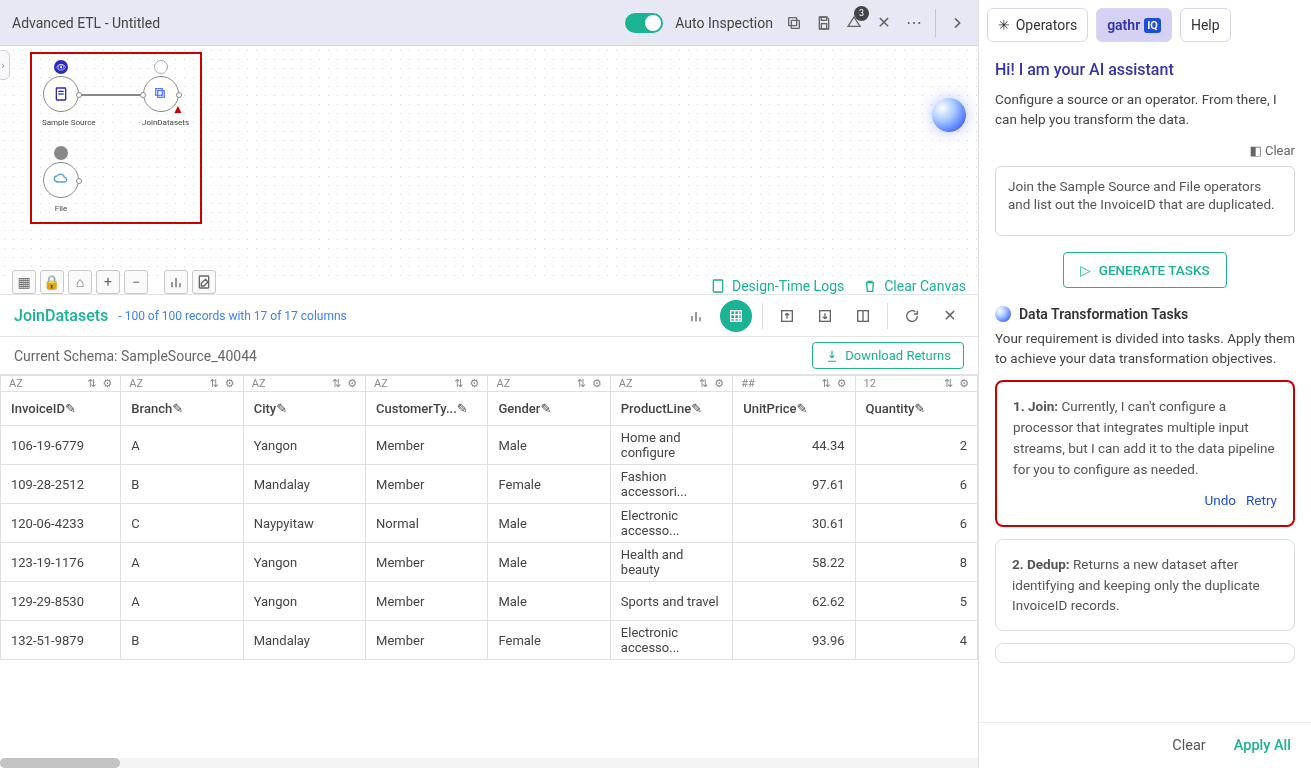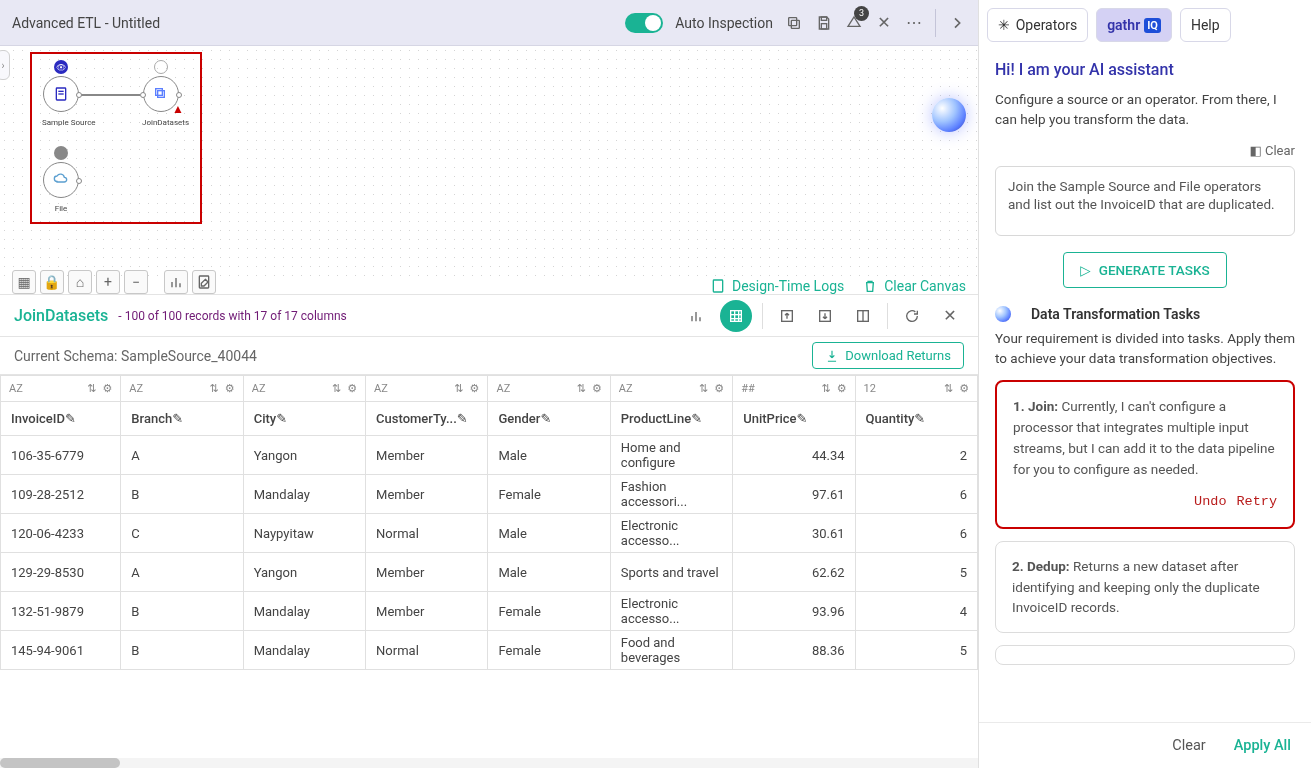--- a/index.html
+++ b/index.html
@@ -31,33 +31,33 @@
 
 .canvas-toolbar { position: absolute; left: 12px; bottom: -14px; display: flex; gap: 4px; }
 .ctb { width: 24px; height: 24px; border: 1px solid #c8c8c8; border-radius: 3px; display: flex; align-items: center; justify-content: center; font-size: 14px; color: #666; background: #fafafa; cursor: pointer; }
 .ctb.spacer { border: none; background: none; width: 8px; }
 
 .canvas-actions { position: absolute; right: 12px; bottom: -14px; display: flex; align-items: center; gap: 18px; font-size: 14px; }
 .canvas-actions a { color: #1ab394; text-decoration: none; display: flex; align-items: center; gap: 6px; }
 
 .data-header { height: 42px; margin-top: 14px; display: flex; align-items: center; padding: 0 14px; gap: 10px; border-top: 1px solid #e4e4e4; }
 .data-header .name { color: #1ab394; font-size: 16px; font-weight: 500; }
-.data-header .meta { color: #701a75; font-size: 12px; }
+.data-header .meta { color: #3b82f6; font-size: 12px; }
 .data-header .sp { flex: 1; }
 .dh-icon { width: 28px; height: 28px; display: flex; align-items: center; justify-content: center; color: #666; font-size: 16px; cursor: pointer; }
 .dh-icon.active { background: #1ab394; color: #fff; border-radius: 50%; width: 32px; height: 32px; }
 .dh-div { width: 1px; height: 26px; background: #dedede; }
 
 .schema-row { height: 38px; display: flex; align-items: center; justify-content: space-between; padding: 0 14px; border-top: 1px solid #e4e4e4; }
 .schema-row .schema { color: #666; font-size: 14px; }
 .dl-btn { border: 1px solid #1ab394; color: #1ab394; padding: 5px 12px; border-radius: 4px; font-size: 13px; background: #fff; display: flex; align-items: center; gap: 6px; cursor: pointer; }
 
 .grid { flex: 1; overflow: auto; border-top: 1px solid #e4e4e4; }
 table { border-collapse: collapse; width: 100%; font-size: 13px; color: #444; }
-thead tr.type-row td { height: 26px; border: 1px solid #e0e0e0; padding: 0 8px; color: #888; font-size: 11px; }
+thead tr.type-row td { height: 16px; border: 1px solid #e0e0e0; padding: 0 8px; color: #888; font-size: 11px; }
 thead tr.type-row td .trow { display: flex; align-items: center; justify-content: space-between; }
 thead tr.name-row td { height: 34px; border: 1px solid #e0e0e0; padding: 0 10px; font-weight: 500; }
 thead tr.name-row td .nrow { display: flex; align-items: center; justify-content: flex-start; }
 tbody td { height: 39px; border: 1px solid #e0e0e0; padding: 0 10px; }
 tbody td.num { text-align: right; }
 col.c0 { width: 118px; }
 col.c1 { width: 120px; }
 col.c2 { width: 120px; }
 col.c3 { width: 120px; }
 col.c4 { width: 120px; }
@@ -72,26 +72,26 @@
 .rp-tab.brand { background: #d4d1f4; color: #3333aa; font-weight: 600; }
 .rp-content { flex: 1; padding: 10px 16px 0; overflow: auto; font-size: 14px; color: #444; }
 .rp-content h3 { color: #3333aa; font-size: 16px; font-weight: 500; margin-bottom: 10px; }
 .rp-content p { font-size: 13.5px; line-height: 1.5; margin-bottom: 8px; }
 .clear-row { text-align: right; padding: 4px 0; }
 .clear-link { color: #666; font-size: 13px; cursor: pointer; }
 .prompt-box { border: 1px solid #d8d8d8; border-radius: 6px; padding: 10px 12px; font-size: 13.5px; color: #555; line-height: 1.4; min-height: 70px; margin-top: 4px; }
 .gen-btn-row { text-align: center; margin: 16px 0 18px; }
 .gen-btn { border: 1px solid #1ab394; color: #1ab394; background: #fff; padding: 9px 16px; border-radius: 4px; font-size: 13.5px; font-weight: 500; display: inline-flex; align-items: center; gap: 8px; cursor: pointer; }
 
-.tasks-title { display: flex; align-items: center; gap: 20px; font-weight: 600; color: #333; margin-bottom: 6px; font-size: 14px; }
+.tasks-title { display: flex; align-items: center; gap: 8px; font-weight: 600; color: #333; margin-bottom: 6px; font-size: 14px; }
 .tasks-title .orb { width: 16px; height: 16px; border-radius: 50%; background: radial-gradient(circle at 30% 30%, #fff, #a0c4ff 40%, #5b7fff 70%, #3333aa); }
 .task-card { border: 1px solid #dcdcdc; border-radius: 8px; padding: 14px 16px; margin-top: 12px; font-size: 13.5px; line-height: 1.55; color: #555; position: relative; }
 .task-card.hl { border: 2px solid #c90000; }
 .task-card .actions { text-align: right; margin-top: 10px; }
-.task-card .actions span { color: #b91c1c; font-size: 13.5px; margin-left: 10px; cursor: pointer; font-family: Liberation Mono, monospace; }
+.task-card .actions span { color: #1d4ed8; font-size: 13.5px; margin-left: 10px; cursor: pointer; }
 .rp-footer { display: flex; justify-content: flex-end; gap: 28px; padding: 14px 20px; border-top: 1px solid #eaeaea; font-size: 14.5px; }
 .rp-footer .clear { color: #555; cursor: pointer; }
 .rp-footer .apply { color: #1ab394; font-weight: 500; cursor: pointer; }
 
 .hscroll { position: absolute; left: 0; bottom: 0; width: 978px; height: 10px; background: #f4f4f4; }
 .hscroll .thumb { position: absolute; left: 0; top: 0; height: 10px; width: 120px; background: #c4c4c4; border-radius: 5px; }
 
 .icon-svg { width: 16px; height: 16px; }
 </style>
 </head>
@@ -408,21 +408,21 @@
             <td>
               <div class="nrow">
                 <span>Quantity</span>
                 <span>✎</span>
               </div>
             </td>
           </tr>
       </thead>
       <tbody id="tbody">
           <tr>
-            <td>106-35-6779</td>
+            <td>106-19-6779</td>
             <td>A</td>
             <td>Yangon</td>
             <td>Member</td>
             <td>Male</td>
             <td>Home and configure</td>
             <td class="num">44.34</td>
             <td class="num">2</td>
           </tr>
           <tr>
             <td>109-28-2512</td>
@@ -438,49 +438,49 @@
             <td>120-06-4233</td>
             <td>C</td>
             <td>Naypyitaw</td>
             <td>Normal</td>
             <td>Male</td>
             <td>Electronic accesso...</td>
             <td class="num">30.61</td>
             <td class="num">6</td>
           </tr>
           <tr>
+            <td>123-19-1176</td>
+            <td>A</td>
+            <td>Yangon</td>
+            <td>Member</td>
+            <td>Male</td>
+            <td>Health and beauty</td>
+            <td class="num">58.22</td>
+            <td class="num">8</td>
+          </tr>
+          <tr>
             <td>129-29-8530</td>
             <td>A</td>
             <td>Yangon</td>
             <td>Member</td>
             <td>Male</td>
             <td>Sports and travel</td>
             <td class="num">62.62</td>
             <td class="num">5</td>
           </tr>
           <tr>
             <td>132-51-9879</td>
             <td>B</td>
             <td>Mandalay</td>
             <td>Member</td>
             <td>Female</td>
             <td>Electronic accesso...</td>
             <td class="num">93.96</td>
             <td class="num">4</td>
           </tr>
-          <tr>
-            <td>145-94-9061</td>
-            <td>B</td>
-            <td>Mandalay</td>
-            <td>Normal</td>
-            <td>Female</td>
-            <td>Food and beverages</td>
-            <td class="num">88.36</td>
-            <td class="num">5</td>
-          </tr>
         </tbody>
     </table>
   </div>
 </div>
 
 <div class="right-panel">
   <div class="rp-tabs">
     <div class="rp-tab">
       <span>✳</span>
       <span>Operators</span>

